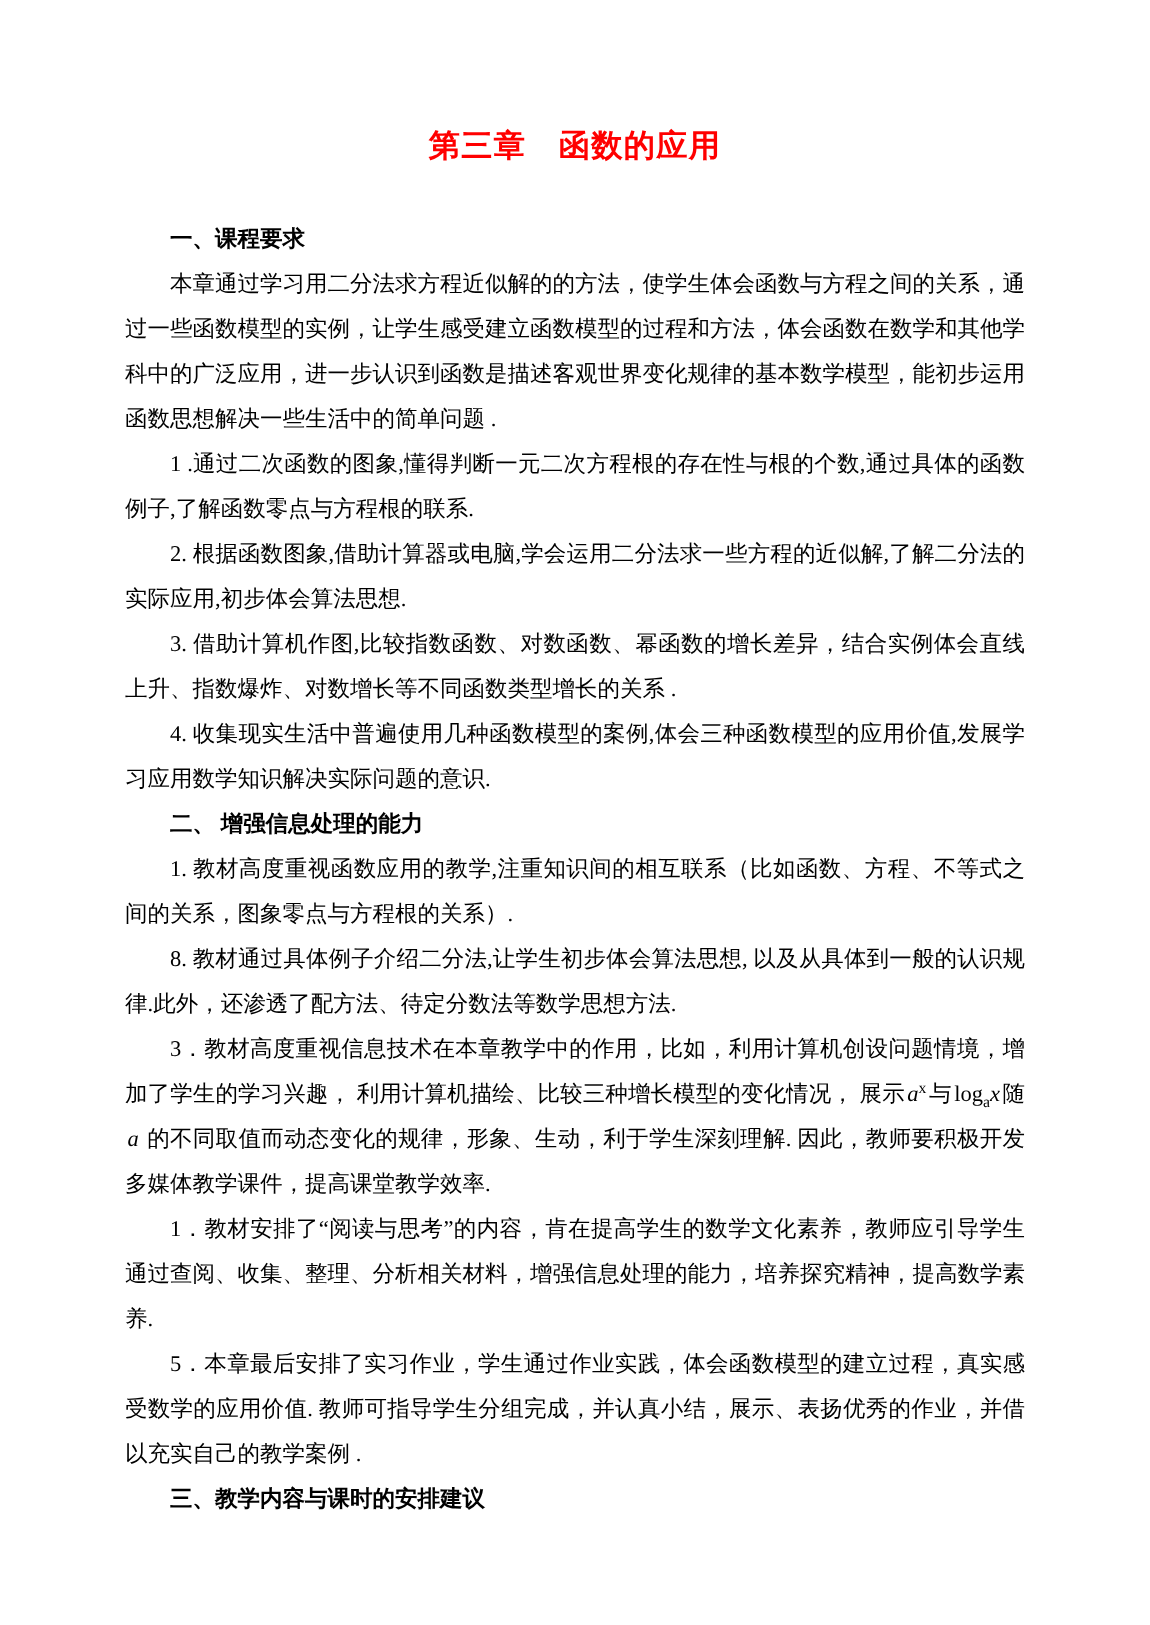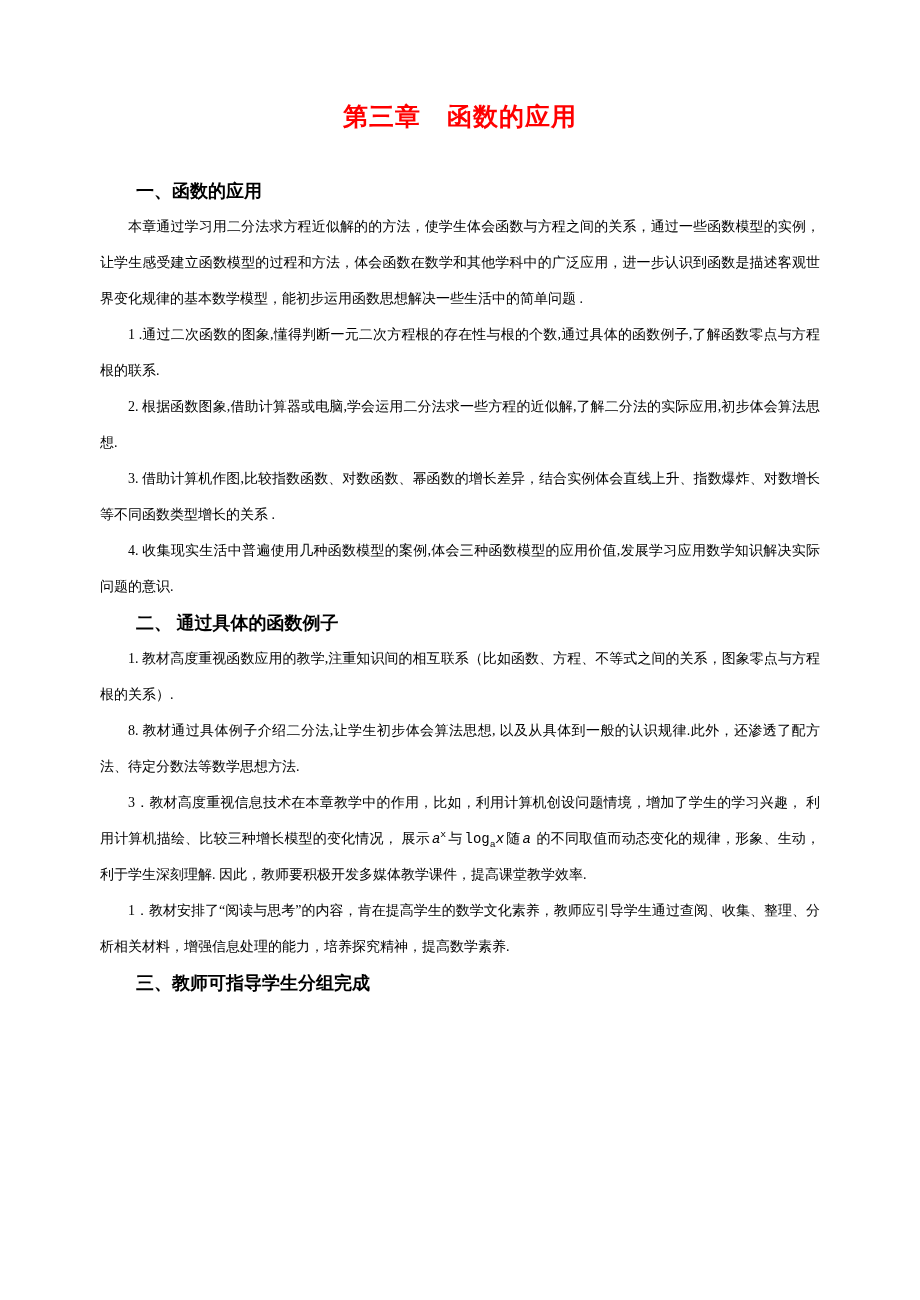--- a/index.html
+++ b/index.html
@@ -31,59 +31,60 @@
   }
   .heading {
     margin: 0;
     font-size: 18px;
     font-weight: bold;
     line-height: 36px;
     text-indent: 2em;
   }
   .para {
     margin: 0;
-    font-size: 14px;
+    font-size: 18px;
     line-height: 36px;
     text-align: justify;
     text-indent: 2em;
     word-break: break-all;
   }
   .math {
-    font-family: Liberation Mono, monospace;
+    font-family: Liberation Serif, serif;
     white-space: nowrap;
     margin: 0 2px;
   }
   .math .var {
     font-style: italic;
   }
   .math sup, .math sub {
     font-size: 70%;
     line-height: 0;
   }
 </style>
 </head>
 <body>
 
 <div class="page">
 
   <h1 class="title">第三章　函数的应用</h1>
 
-  <h2 class="heading">一、函数的应用</h2>
+  <h2 class="heading">一、课程要求</h2>
 
   <p class="para">本章通过学习用二分法求方程近似解的的方法，使学生体会函数与方程之间的关系，通过一些函数模型的实例，让学生感受建立函数模型的过程和方法，体会函数在数学和其他学科中的广泛应用，进一步认识到函数是描述客观世界变化规律的基本数学模型，能初步运用函数思想解决一些生活中的简单问题 .</p>
 
   <p class="para">1 .通过二次函数的图象,懂得判断一元二次方程根的存在性与根的个数,通过具体的函数例子,了解函数零点与方程根的联系.</p>
   <p class="para">2. 根据函数图象,借助计算器或电脑,学会运用二分法求一些方程的近似解,了解二分法的实际应用,初步体会算法思想.</p>
   <p class="para">3. 借助计算机作图,比较指数函数、对数函数、幂函数的增长差异，结合实例体会直线上升、指数爆炸、对数增长等不同函数类型增长的关系 .</p>
   <p class="para">4. 收集现实生活中普遍使用几种函数模型的案例,体会三种函数模型的应用价值,发展学习应用数学知识解决实际问题的意识.</p>
 
-  <h2 class="heading">二、 通过具体的函数例子</h2>
+  <h2 class="heading">二、 增强信息处理的能力</h2>
 
   <p class="para">1. 教材高度重视函数应用的教学,注重知识间的相互联系（比如函数、方程、不等式之间的关系，图象零点与方程根的关系）.</p>
   <p class="para">8. 教材通过具体例子介绍二分法,让学生初步体会算法思想, 以及从具体到一般的认识规律.此外，还渗透了配方法、待定分数法等数学思想方法.</p>
 
   <p class="para"><span>3．教材高度重视信息技术在本章教学中的作用，比如，利用计算机创设问题情境，增加了学生的学习兴趣， 利用计算机描绘、比较三种增长模型的变化情况， 展示</span><span class="math"><span class="var">a</span><sup>x</sup></span><span>与</span><span class="math"><span>log</span><sub>a</sub><span class="var">x</span></span><span>随</span><span class="math"><span class="var">a</span></span><span> 的不同取值而动态变化的规律，形象、生动，利于学生深刻理解. 因此，教师要积极开发多媒体教学课件，提高课堂教学效率.</span></p>
 
   <p class="para">1．教材安排了“阅读与思考”的内容，肯在提高学生的数学文化素养，教师应引导学生通过查阅、收集、整理、分析相关材料，增强信息处理的能力，培养探究精神，提高数学素养.</p>
+  <p class="para">5．本章最后安排了实习作业，学生通过作业实践，体会函数模型的建立过程，真实感受数学的应用价值. 教师可指导学生分组完成，并认真小结，展示、表扬优秀的作业，并借以充实自己的教学案例 .</p>
 
-  <h2 class="heading">三、教师可指导学生分组完成</h2>
+  <h2 class="heading">三、教学内容与课时的安排建议</h2>
 
 </div>
 
 </body></html>

